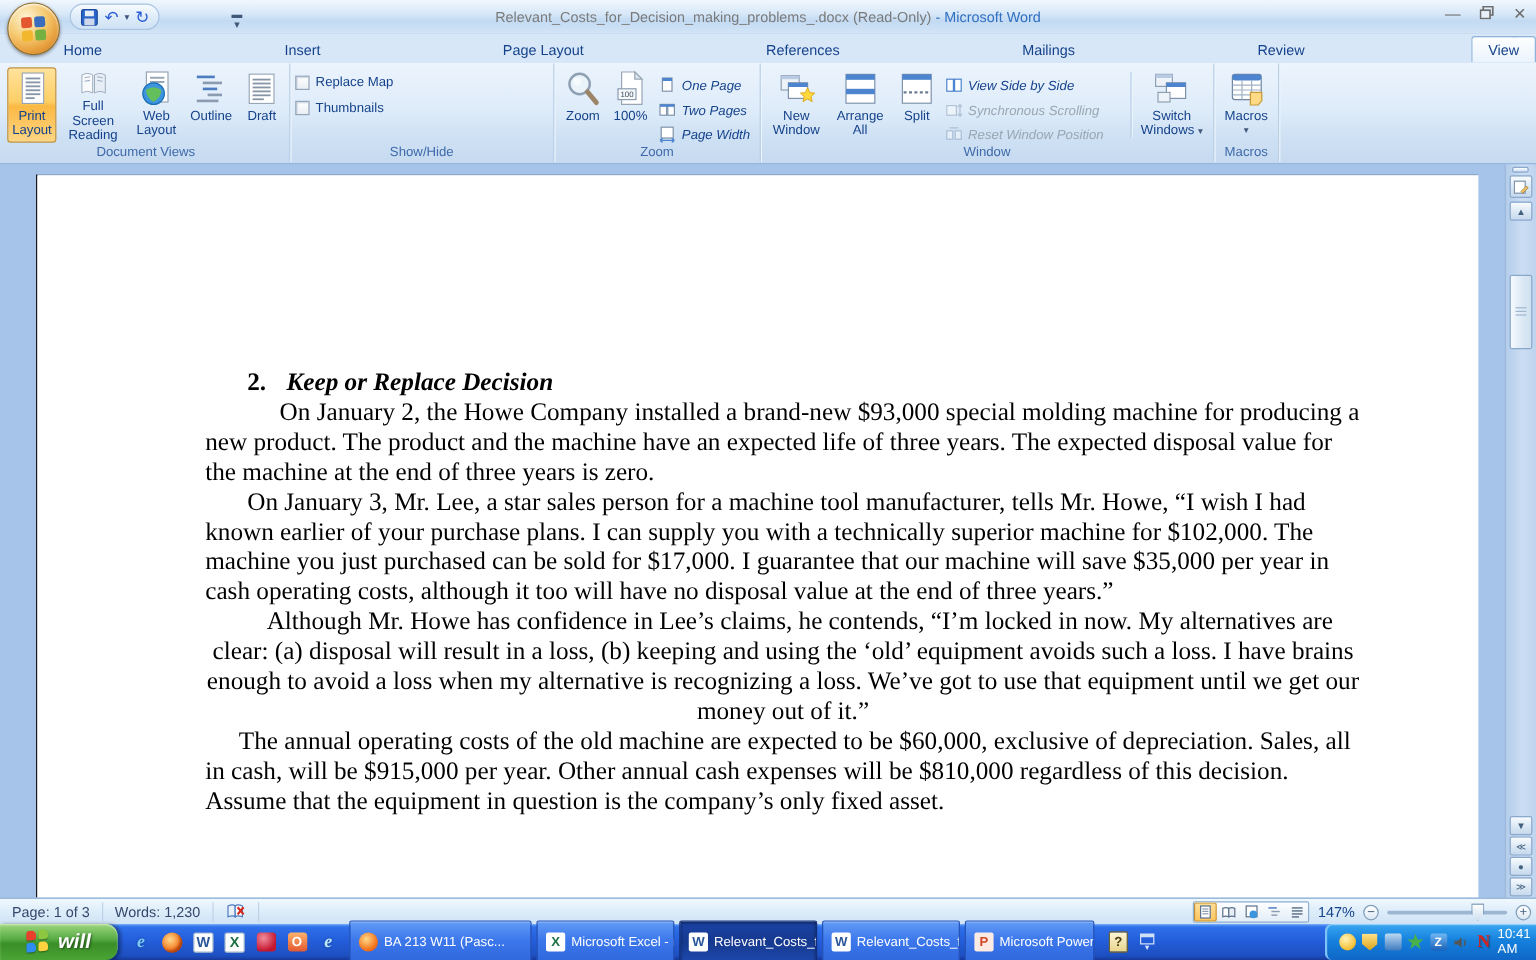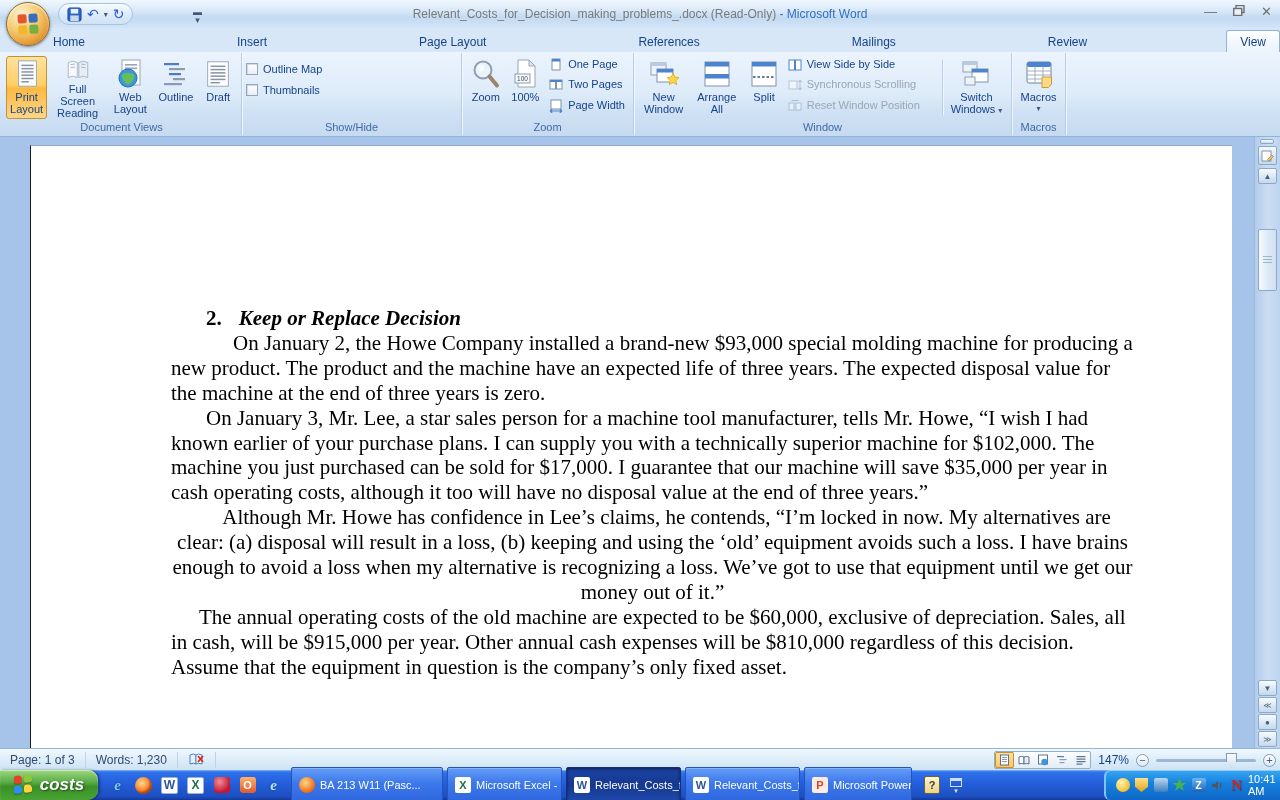--- a/index.html
+++ b/index.html
@@ -55,22 +55,22 @@
     border:1px solid #c2923b; padding:1px 2px 0; }
   .caret { font-size:8px; color:#44597c; }
   .chkcols { display:flex; gap:14px; padding-top:2px; }
   .chkcol { display:flex; flex-direction:column; }
   .chk { display:flex; align-items:center; gap:5px; height:21px; font-size:11px; color:#15428b; cursor:pointer; white-space:nowrap; }
   .chk .box { width:12px; height:12px; background:linear-gradient(#fff,#e9eef4); border:1px solid #94a6ba;
     box-shadow:inset 1px 1px 1px #cfd8e2; }
   .chk.disabled { color:#9aa6b2; cursor:default; }
   .chk.disabled .box { border-color:#b6c2ce; background:#eef1f5; }
   .smallcol { display:flex; flex-direction:column; padding-top:2px; }
-  .smallbtn { display:flex; align-items:flex-start; gap:5px; height:21px; font-size:11px; color:#15428b;
-    padding:0 4px; cursor:pointer; white-space:nowrap; }
+  .smallbtn { display:flex; align-items:flex-end; gap:5px; height:21px; font-size:11px; color:#15428b;
+    padding:0 4px; cursor:pointer; white-space:nowrap;font-style:italic; }
   .smallbtn.disabled { color:#9aa6b2; cursor:default; }
   .smallbtn.disabled svg { opacity:.45; }
   .vline { width:1px; background:#b9cfe6; margin:4px 3px; box-shadow:1px 0 0 #eef5fc; }
 
   
   .docarea { position:absolute; left:0; top:137px; width:1280px; height:611px; background:#a6c4e9; }
   .page { position:absolute; left:30px; top:8px; width:1202px; height:603px; background:#ffffff;
     border-left:1px solid #1a1a1a; border-top:1px solid #8da8c6; cursor:text; }
   .pagetext { padding:160px 98px 0 140px; font-family:"Liberation Serif", serif; font-size:21px;
     line-height:24.9px; color:#000; }
@@ -292,21 +292,21 @@
       </div>
       <div class="group-label">Document Views</div>
     </div>
 
     <div class="group" style="width:220px;">
       <div class="group-body">
         <div class="chkcols">
           <div class="chkcol">
             <div class="chk">
                 <span class="box"></span>
-                <span>Outline Map</span>
+                <span>Replace Map</span>
               </div>
             <div class="chk">
                 <span class="box"></span>
                 <span>Thumbnails</span>
               </div>
           </div>
         </div>
       </div>
       <div class="group-label">Show/Hide</div>
     </div>
@@ -546,21 +546,21 @@
 </div>
 
 <div class="taskbar">
   <div class="start-btn">
     <span class="flag">
         <span class="f1"></span>
         <span class="f2"></span>
         <span class="f3"></span>
         <span class="f4"></span>
       </span>
-    <span>costs</span>
+    <span>will</span>
   </div>
   <div class="quicklaunch">
     <span class="ql ql-e">e</span>
     <span class="ql">
         <span class="ql-ff"></span>
       </span>
     <span class="ql">
         <span class="ql-doc ql-w">W</span>
       </span>
     <span class="ql">

